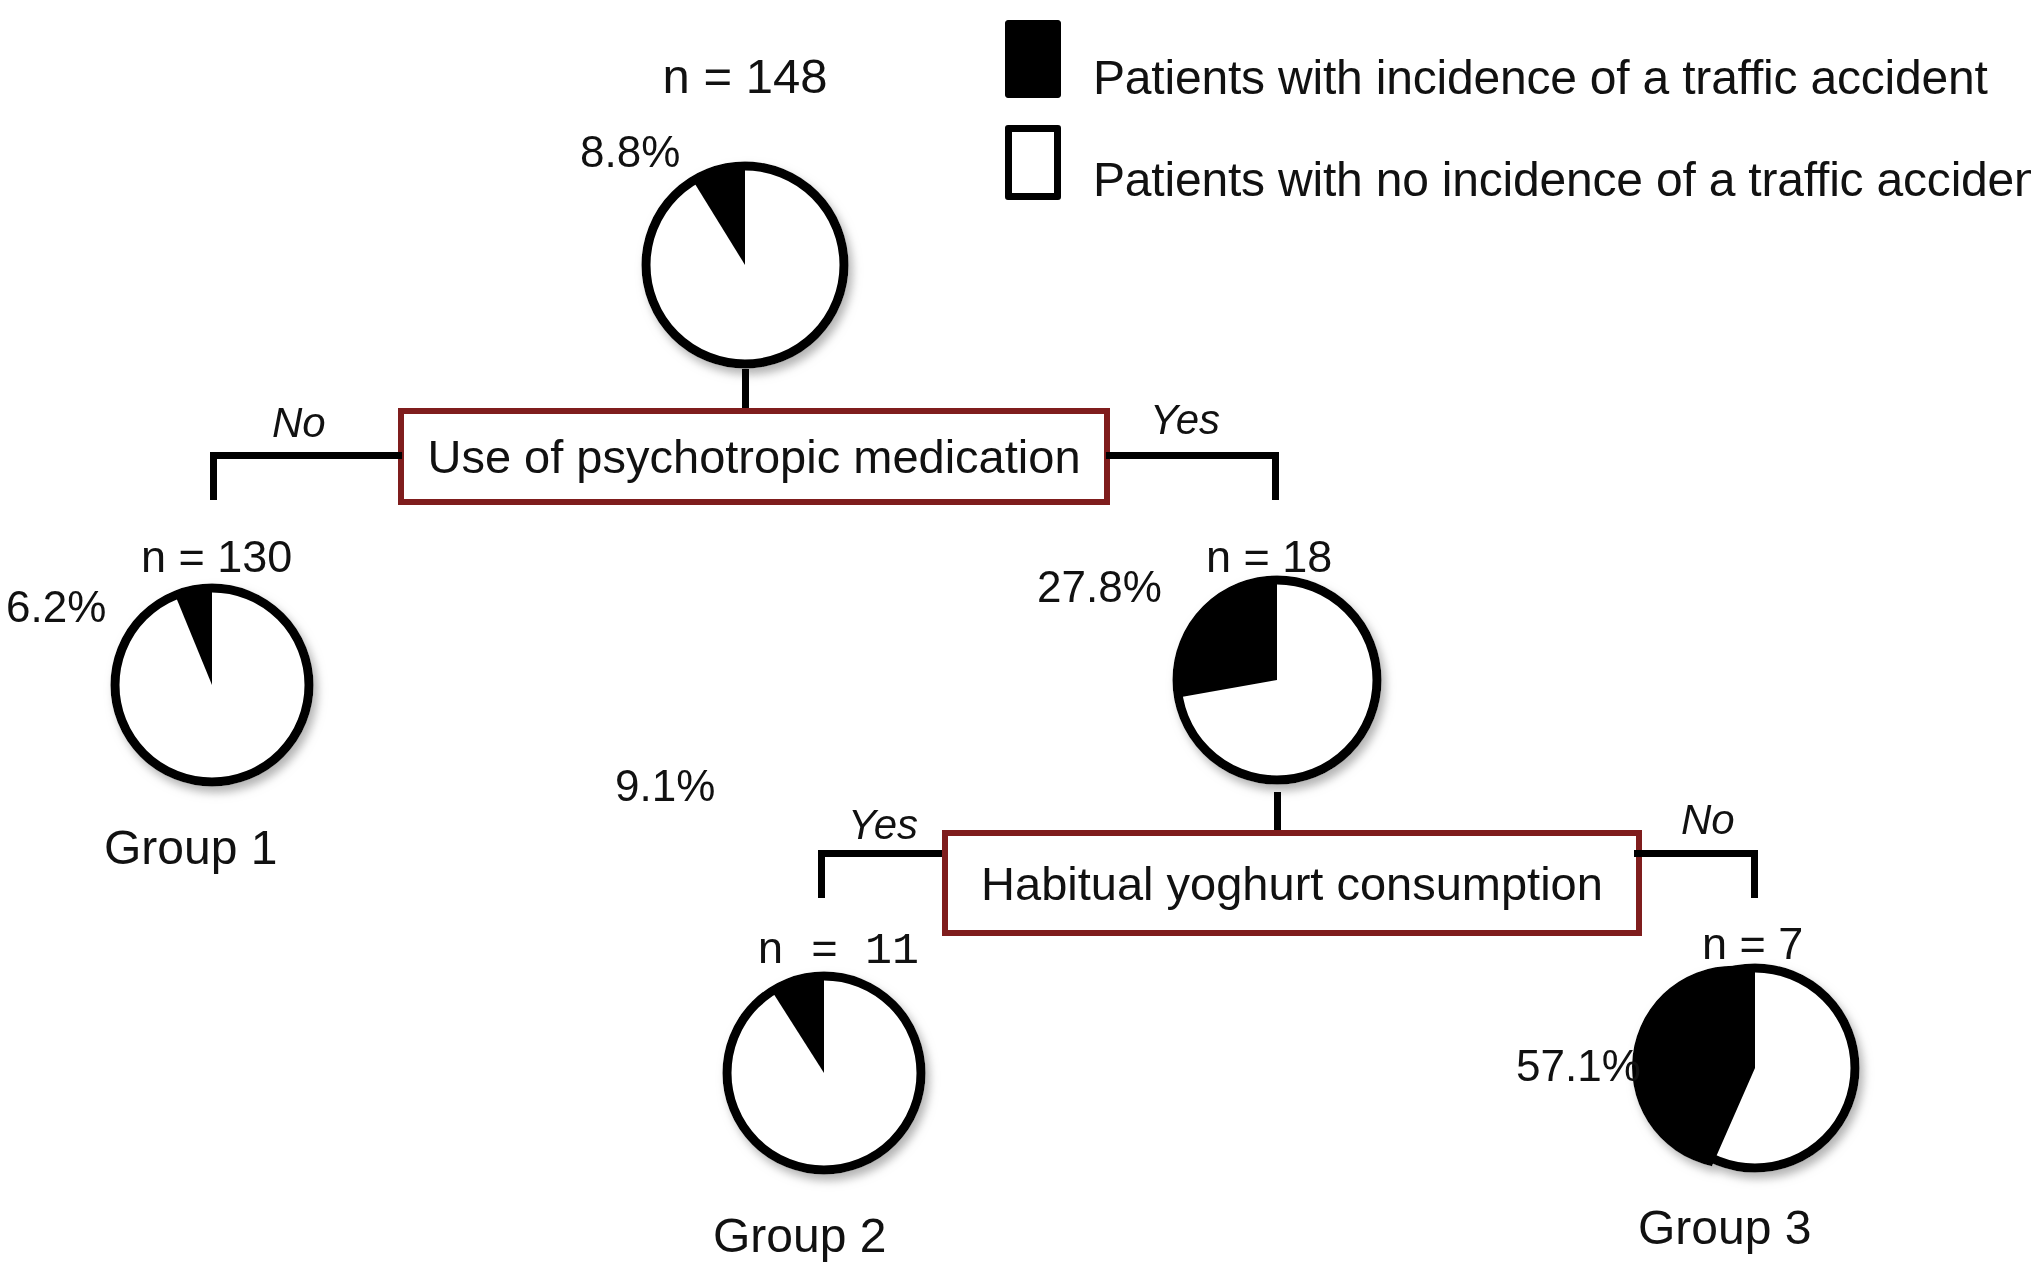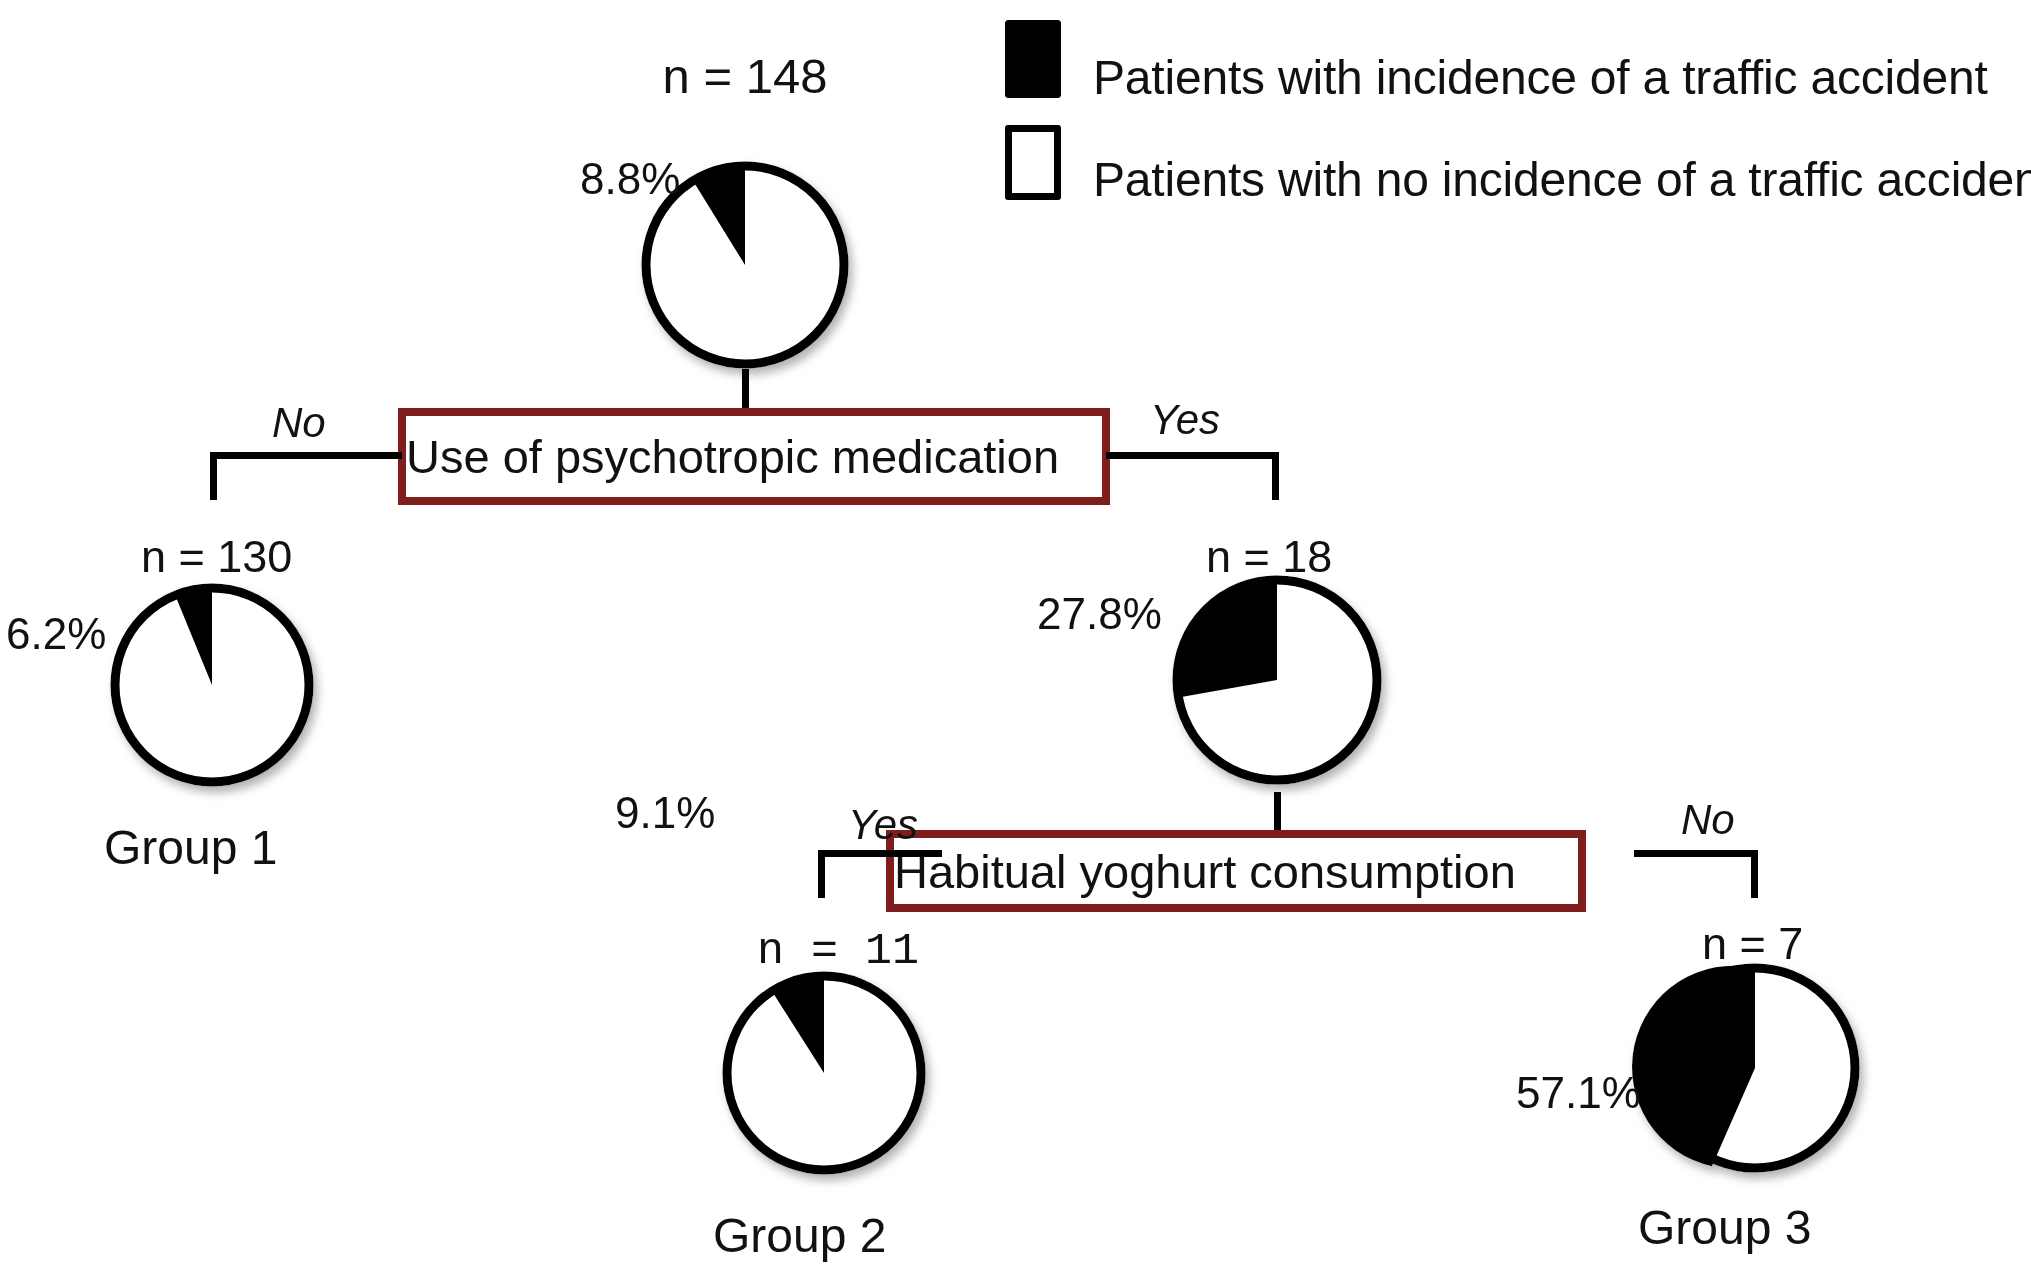--- a/index.html
+++ b/index.html
@@ -25,21 +25,21 @@
     position: absolute;
     white-space: nowrap;
     color: #111111;
     line-height: 1.08;
   }
   .title-line {
     font-size: 49px;
     text-align: center;
     width: 100%;
   }
-  .pct-label  { font-size: 44px; margin-top: 27px; }
+  .pct-label  { font-size: 44px; }
   .n-label    { font-size: 45px; }
   .group-label{ font-size: 48px; }
   .branch-label { font-size: 42px; font-style: italic; }
   .legend-text {
     font-size: 48px;
     letter-spacing: -0.2px;
     margin-top: 26px;
   }
 
   
@@ -55,24 +55,24 @@
   .swatch-open {
     background: #ffffff;
     border: 7px solid #000000;
   }
 
   
   .decision-box {
     position: absolute;
     box-sizing: border-box;
     background: #ffffff;
-    border: 8px solid #7f1d1d;
+    border: 6px solid #7f1d1d;
     display: flex;
     align-items: center;
-    justify-content: flex-start;
+    justify-content: center;
   }
   .decision-box > span {
     font-size: 47px;
     color: #111111;
     white-space: nowrap;
   }
 
   
   .line-h {
     position: absolute;
@@ -157,21 +157,21 @@
         <circle cx="105" cy="105" r="100" fill="#ffffff" stroke="#000000" stroke-width="9"></circle>
 
         <path d="M 105 105 L 105 5 A 100 100 0 0 0 6.5 122.4 Z" fill="#000000"></path>
       </g>
     </svg>
   </div>
   <div class="txt pct-label" style="left:1037px; top:563px;">27.8%</div>
 
   <div class="line-v" style="left:1274px; top:792px; height:40px;"></div>
 
-  <div class="decision-box" style="left:886px; top:830px; width:700px; height:82px;">
+  <div class="decision-box" style="left:942px; top:830px; width:700px; height:106px;">
     <span>Habitual yoghurt consumption</span>
   </div>
 
   <div class="txt branch-label" style="left:848px; top:802px;">Yes</div>
   <div class="line-h" style="left:818px; top:850px; width:124px;"></div>
   <div class="line-v" style="left:818px; top:850px; height:48px;"></div>
 
   <div class="txt branch-label" style="left:1681px; top:797px;">No</div>
   <div class="line-h" style="left:1634px; top:850px; width:124px;"></div>
   <div class="line-v" style="left:1751px; top:850px; height:48px;"></div>

